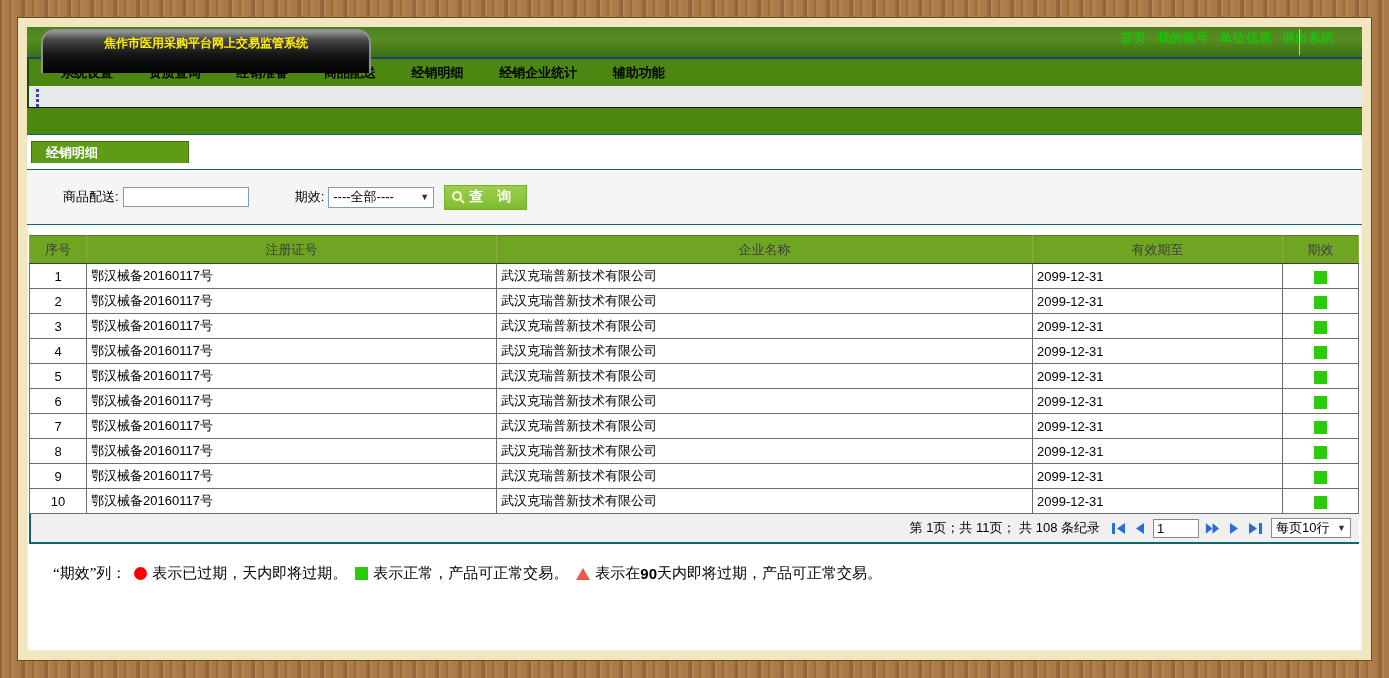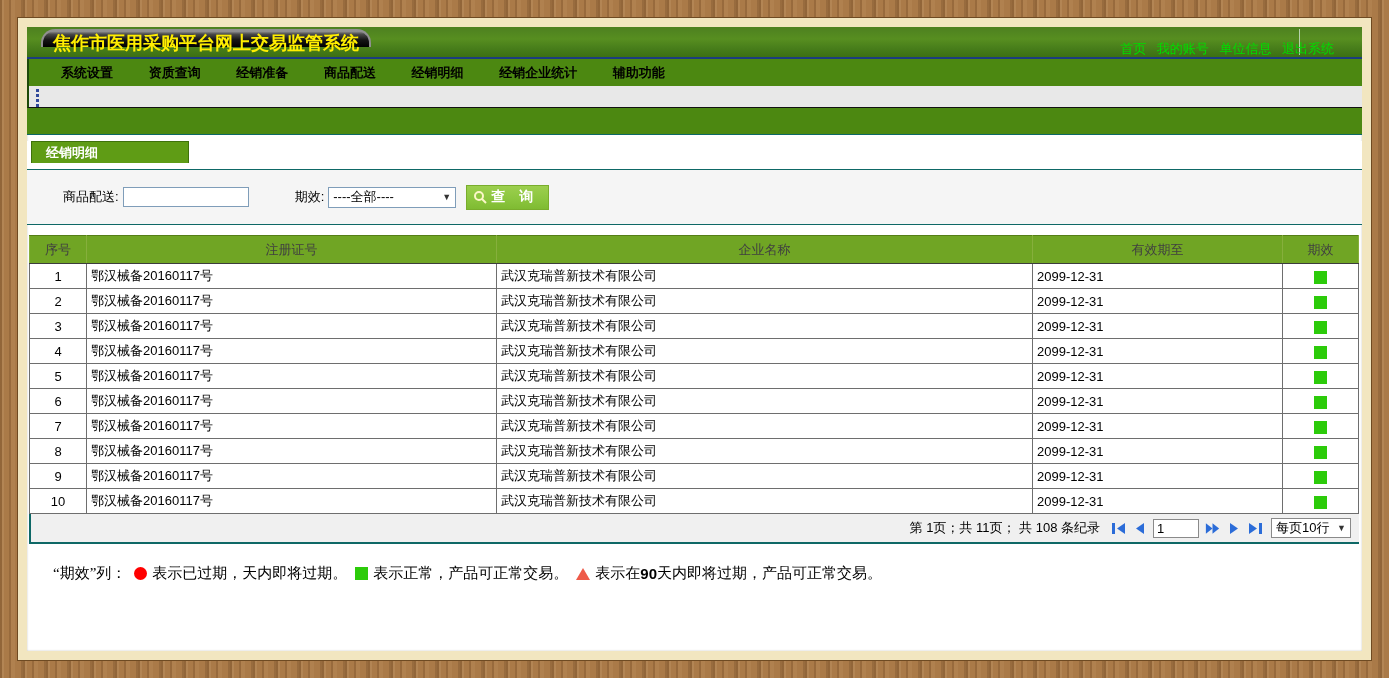--- a/index.html
+++ b/index.html
@@ -13,25 +13,25 @@
         rgba(255,220,170,.07) 11px 15px, rgba(0,0,0,0) 15px 21px,
         rgba(50,25,5,.15) 21px 23px);
   }
   .page{position:absolute;left:18px;top:18px;right:18px;bottom:18px;
     border:9px solid #f2e6c0;background:#ffffff;box-sizing:border-box;
     box-shadow:0 0 0 1px #6e4a22, inset 0 0 2px rgba(0,0,0,.25);}
   
   .hdr{position:relative;height:30px;
     background:linear-gradient(180deg,#4d8020 0%,#578e20 40%,#477d1a 72%,#3c7013 100%);
     border-bottom:2px solid #1c3d7e;}
-  .title-tab{position:absolute;left:14px;top:2px;width:330px;height:18px;line-height:24px;
+  .title-tab{position:absolute;left:14px;top:2px;width:330px;height:44px;line-height:24px;
     background:linear-gradient(180deg,#9a9a9a 0%,#4a4a4a 20%,#161616 55%,#000 100%);
     border:2px solid #909090;border-bottom:none;border-radius:14px 14px 0 0;
-    color:#ffee00;font-size:18px;font-weight:bold;text-align:center;box-sizing:border-box;}
-  .hdr-links{position:absolute;right:28px;top:13px;font-size:13px;white-space:nowrap;}
+    color:#ffee00;font-size:12px;font-weight:bold;text-align:center;box-sizing:border-box;}
+  .hdr-links{position:absolute;right:28px;top:2px;font-size:13px;white-space:nowrap;}
   .hdr-links a{color:#00dd00;text-decoration:none;margin-left:7px;cursor:pointer;}
   .hdr-line{position:absolute;right:62px;top:2px;width:1px;height:26px;background:#cfe4cf;opacity:.8;}
   
   .nav{height:27px;line-height:27px;background:#4c8811;border-left:2px solid #1e4a08;
     padding-left:32px;font-size:13px;font-weight:bold;color:#000;}
   .nav span{margin-right:32px;cursor:pointer;}
   
   .strip{height:21px;background:#e8e8e8;border-bottom:1px solid #111;border-left:2px solid #1e4a08;position:relative;}
   .grip{position:absolute;left:7px;top:3px;display:flex;flex-direction:column;gap:2px;cursor:pointer;}
   .grip i{width:3px;height:3px;background:#31499b;display:block;}
@@ -40,21 +40,21 @@
   
   .tabrow{height:28px;background:#fff;}
   .ptab{margin:6px 0 0 4px;width:158px;height:22px;line-height:22px;background:#5f9c15;
     border:1px solid #3f720b;border-bottom:none;color:#fff;font-size:13px;font-weight:bold;
     padding-left:14px;box-sizing:border-box;cursor:pointer;}
   
   .filter{height:56px;background:#f5f5f5;border-top:1px solid #0e6866;border-bottom:1px solid #0e6866;
     display:flex;align-items:center;padding-left:36px;box-sizing:border-box;font-size:13px;color:#000;}
   .filter label{margin-right:4px;}
   .txt{width:118px;height:18px;border:1px solid #7f9db9;background:#fff;font-size:13px;padding:0 3px;}
-  .sel{width:128px;height:21px;border:1px solid #7f9db9;background:#fff;display:inline-flex;
+  .sel{width:106px;height:21px;border:1px solid #7f9db9;background:#fff;display:inline-flex;
     align-items:center;justify-content:space-between;padding:0 4px;box-sizing:border-box;cursor:pointer;}
   .sel .arrow{font-size:9px;color:#333;}
   .gap-lg{margin-left:46px;}
   .search-btn{margin-left:10px;height:23px;padding:0 10px 0 6px;border:1px solid #79ad2c;
     background:linear-gradient(180deg,#9ccf4e 0%,#8cc63f 55%,#7fbb32 100%);
     color:#fff;font-size:14px;font-weight:bold;letter-spacing:5px;display:inline-flex;
     align-items:center;cursor:pointer;}
   .search-btn svg{margin-right:3px;}
   
   .tblwrap{margin:10px 3px 0 2px;}

